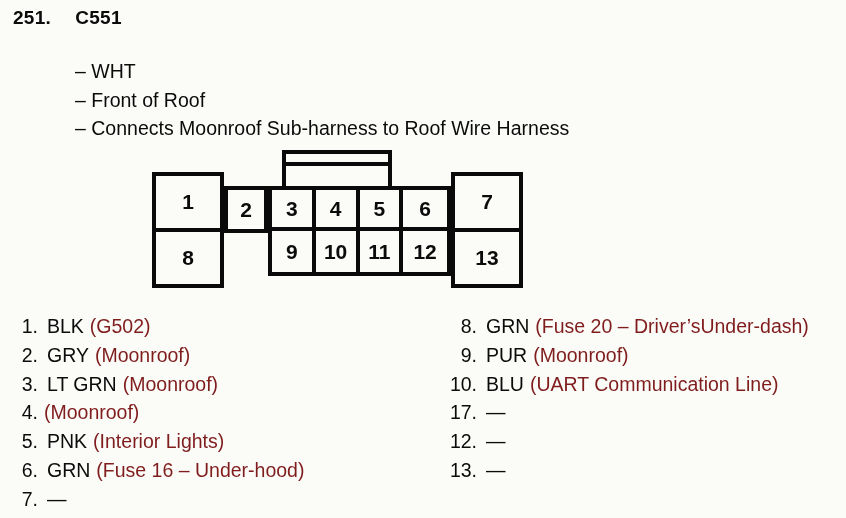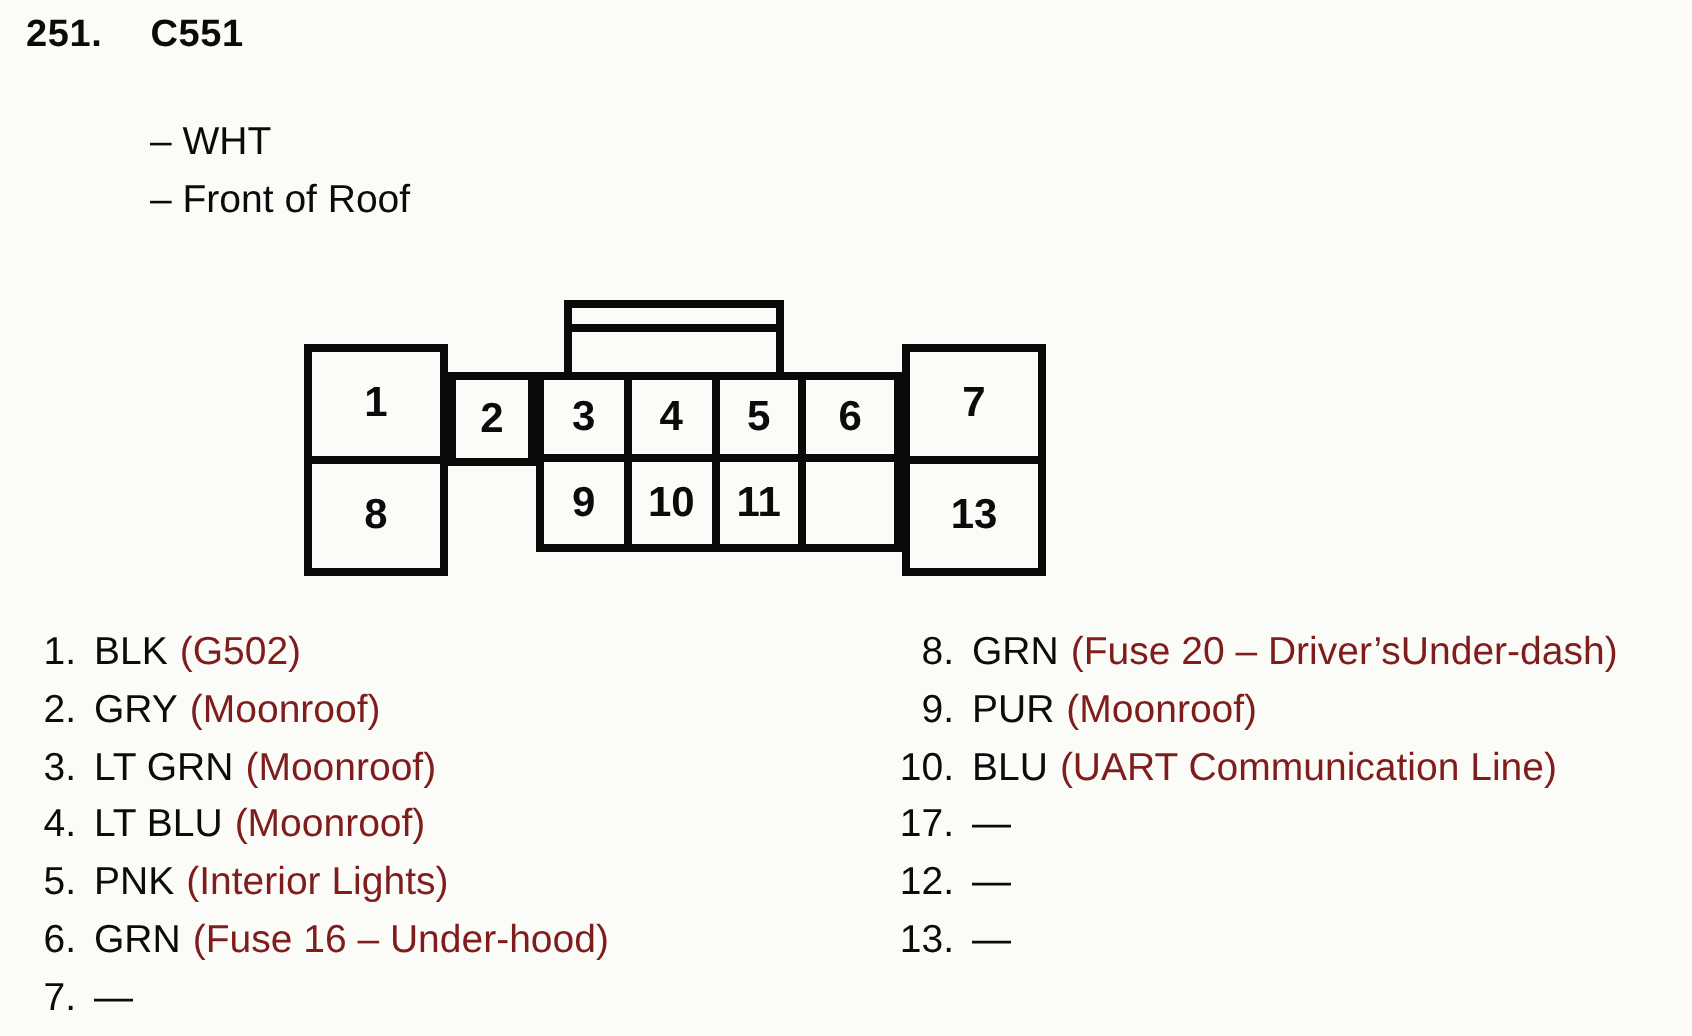--- a/index.html
+++ b/index.html
@@ -70,20 +70,21 @@
 
 <div class="page">
 
   <div class="title">
     <span>251.</span><span class="code">C551</span>
   </div>
 
   <div class="descriptors">
     <div>– WHT</div>
     <div>– Front of Roof</div>
+    <div>– Connects Moonroof Sub-harness to Roof Wire Harness</div>
   </div>
 
   <div class="connector">
     <div class="blk tab">
       <div class="tab-band"></div>
     </div>
 
     <div class="blk block-a">
       <div class="cell divider-b">1</div>
       <div class="cell">8</div>
@@ -94,20 +95,21 @@
     </div>
 
     <div class="blk block-c">
       <div class="cell rt rb">3</div>
       <div class="cell rt rb">4</div>
       <div class="cell rt rb">5</div>
       <div class="cell rb">6</div>
       <div class="cell rt">9</div>
       <div class="cell rt">10</div>
       <div class="cell rt">11</div>
+      <div class="cell">12</div>
     </div>
 
     <div class="blk block-d">
       <div class="cell divider-b">7</div>
       <div class="cell">13</div>
     </div>
   </div>
 
   <div class="pin-col left">
     <div class="pin-row">
@@ -120,21 +122,20 @@
       <span class="wire">GRY</span>
       <span class="dest">(Moonroof)</span>
     </div>
     <div class="pin-row">
       <span class="num">3.</span>
       <span class="wire">LT GRN</span>
       <span class="dest">(Moonroof)</span>
     </div>
     <div class="pin-row">
       <span class="num">4.</span>
-      <span class="wire">LT BLU</span>
       <span class="dest">(Moonroof)</span>
     </div>
     <div class="pin-row">
       <span class="num">5.</span>
       <span class="wire">PNK</span>
       <span class="dest">(Interior Lights)</span>
     </div>
     <div class="pin-row">
       <span class="num">6.</span>
       <span class="wire">GRN</span>

